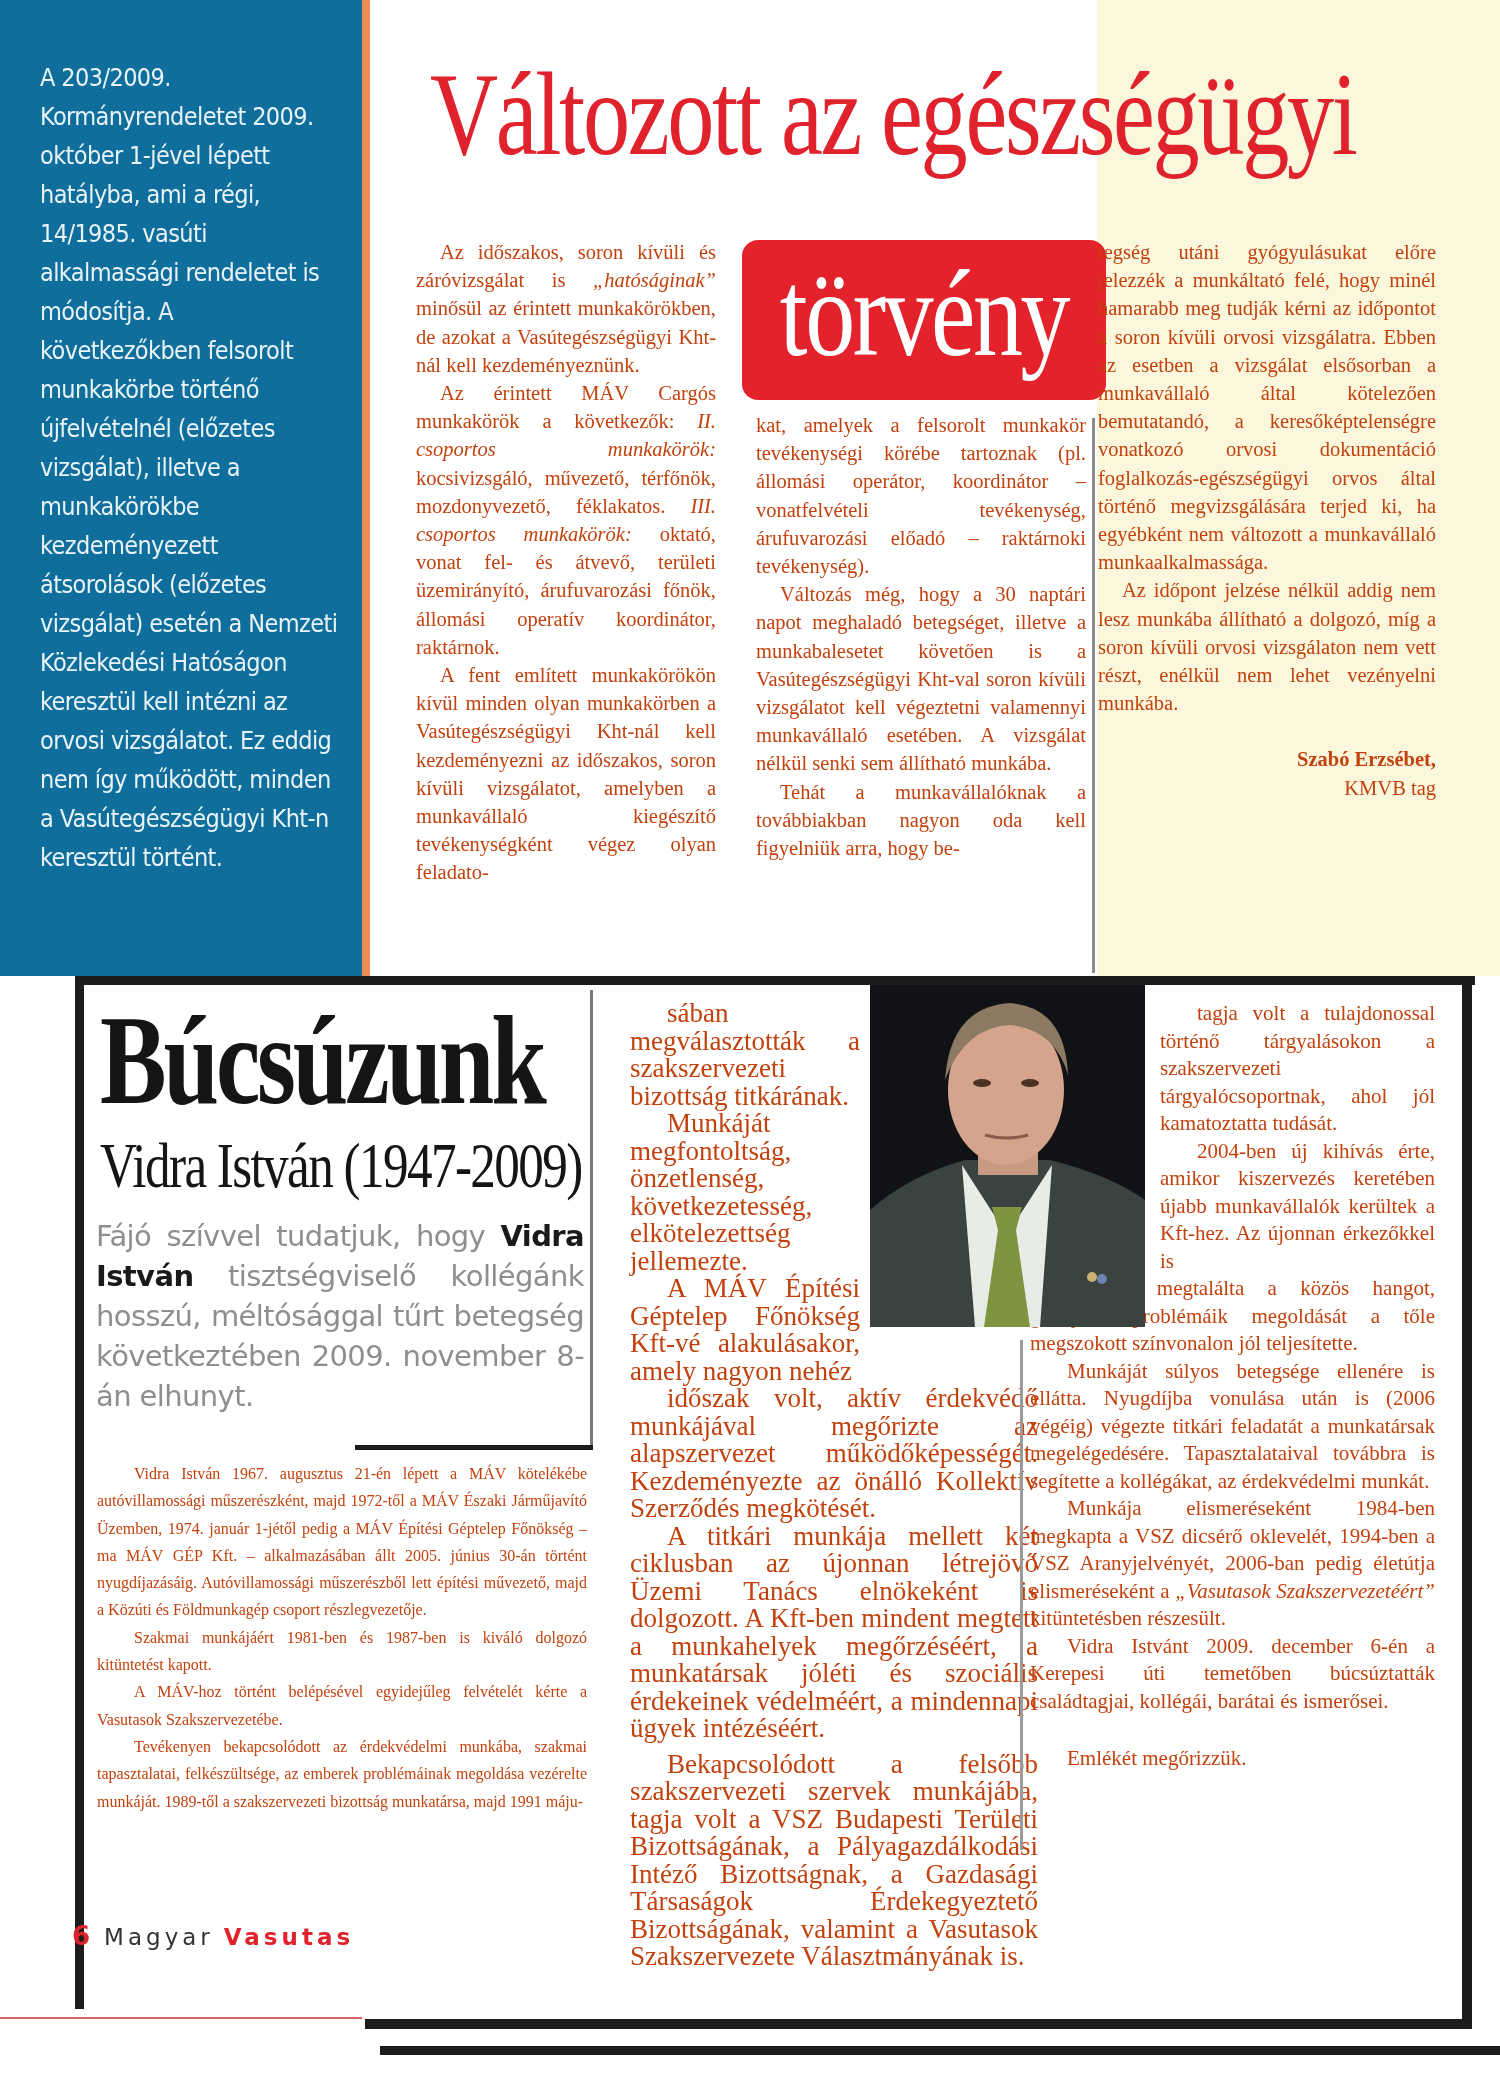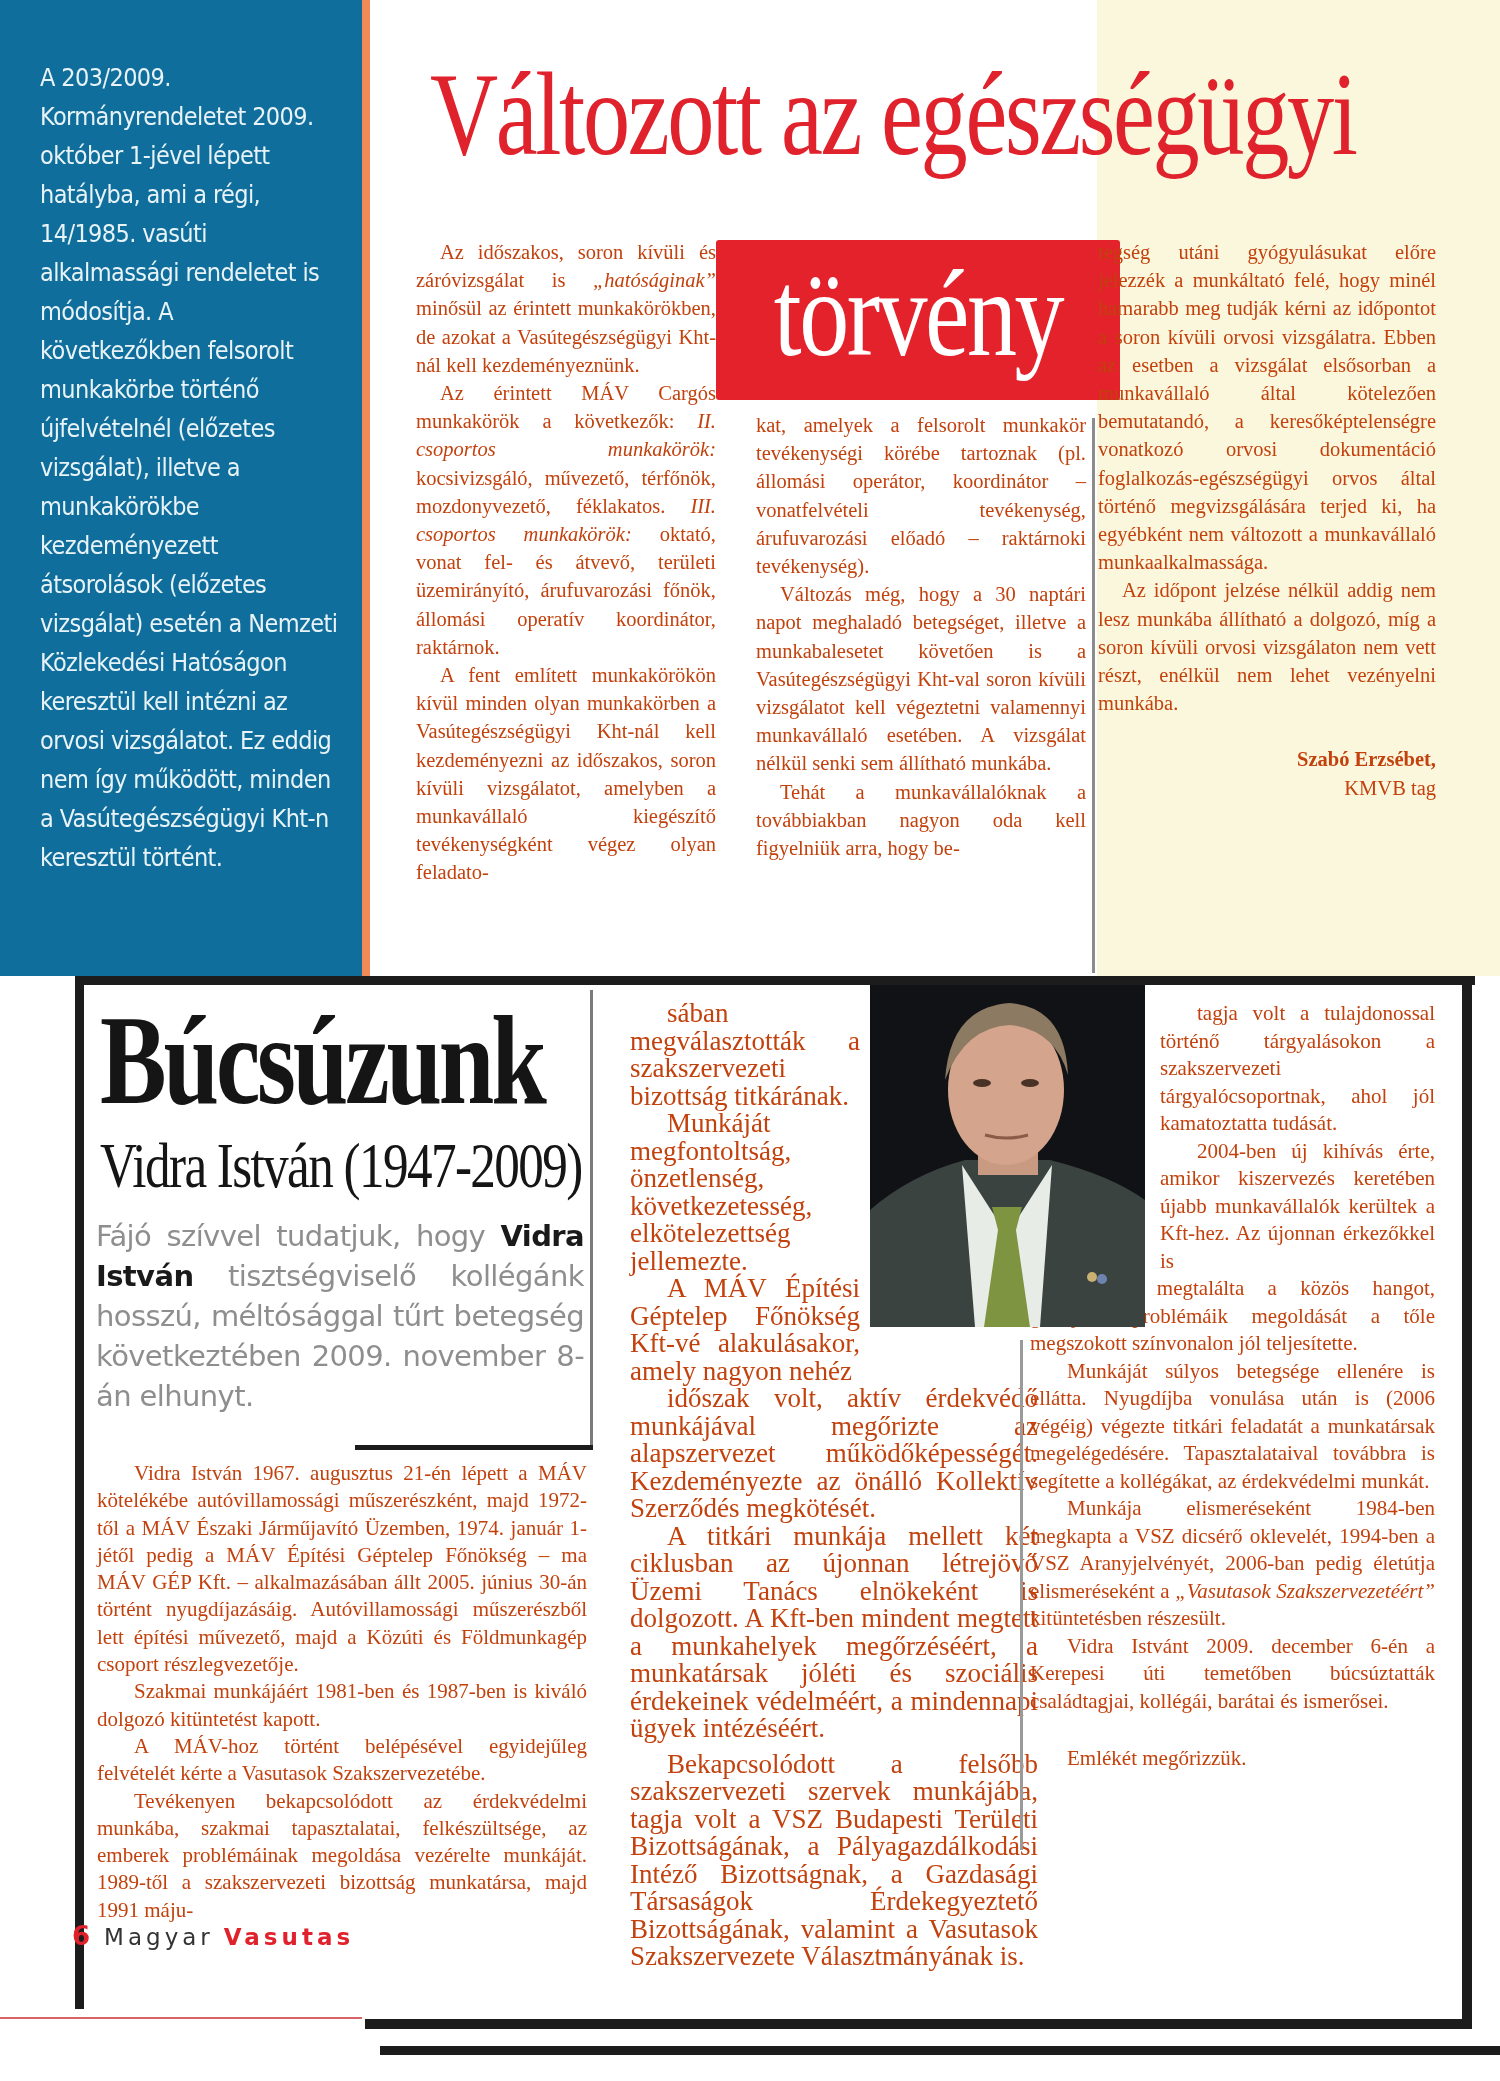--- a/index.html
+++ b/index.html
@@ -21,22 +21,22 @@
     letter-spacing: -0.6px; font-stretch: condensed;
   }
   #cream-panel { left: 1097px; top: 0; width: 403px; height: 976px; background: #fbf7dd; }
   #headline {
     left: 430px; top: 55px; width: 1020px;
     font-family: "Liberation Serif", serif; color: #e0222c;
     font-size: 118px; line-height: 120px; letter-spacing: -3px;
     transform: scaleX(0.80); transform-origin: left top; white-space: nowrap;
   }
   #torveny-box {
-    left: 716px; top: 240px; width: 404px; height: 160px;
-    background: #e4222b; border-radius: 3px;
+    left: 742px; top: 240px; width: 364px; height: 160px;
+    background: #e4222b; border-radius: 16px;
   }
   #torveny-text {
     left: 0; top: -6px; width: 100%; text-align: center;
     color: #ffffff; font-size: 122px; line-height: 160px; letter-spacing: -3px;
     transform: scaleX(0.82); transform-origin: center top;
   }
   .col {
     font-size: 20.5px; line-height: 28.2px; text-align: justify; color: #c2410c;
     hyphens: manual;
   }
@@ -67,21 +67,21 @@
     font-family: "Liberation Serif", serif; color: #151515;
     font-size: 64px; line-height: 76px; letter-spacing: -2px;
     transform: scaleX(0.80); transform-origin: left top; white-space: nowrap;
   }
   #obit-intro {
     left: 96px; top: 1216px; width: 488px;
     font-family: "DejaVu Sans", "Liberation Sans", sans-serif; color: #8e8e8e;
     font-size: 29px; line-height: 40px; text-align: justify; letter-spacing: -0.6px;
   }
   #obit-intro .hl { color: #1a1a1a; font-weight: bold; }
-  #obit-col1 { left: 97px; top: 1460px; width: 490px; font-size: 21px; line-height: 27.3px; }
+  #obit-col1 { left: 97px; top: 1460px; width: 490px; font-size: 16px; line-height: 27.3px; }
   #obit-col1 p { text-indent: 37px; }
   #obit-col2 { left: 630px; top: 1000px; width: 408px; font-size: 27px; line-height: 27.5px; }
   #obit-col2 p { text-indent: 37px; }
   #obit-col2 .narrow { width: 230px; }
   #obit-col3 { left: 1030px; top: 1000px; width: 405px; font-size: 21px; line-height: 27.5px; }
   #obit-col3 p { text-indent: 37px; }
   #obit-col3 .narrow { margin-left: 130px; width: 275px; }
   #col2-divider { left: 1020px; top: 1340px; width: 3px; height: 510px; background: #9a9a9a; }
   #photo {
     left: 870px; top: 985px; width: 275px; height: 342px; background: #0f1114;

